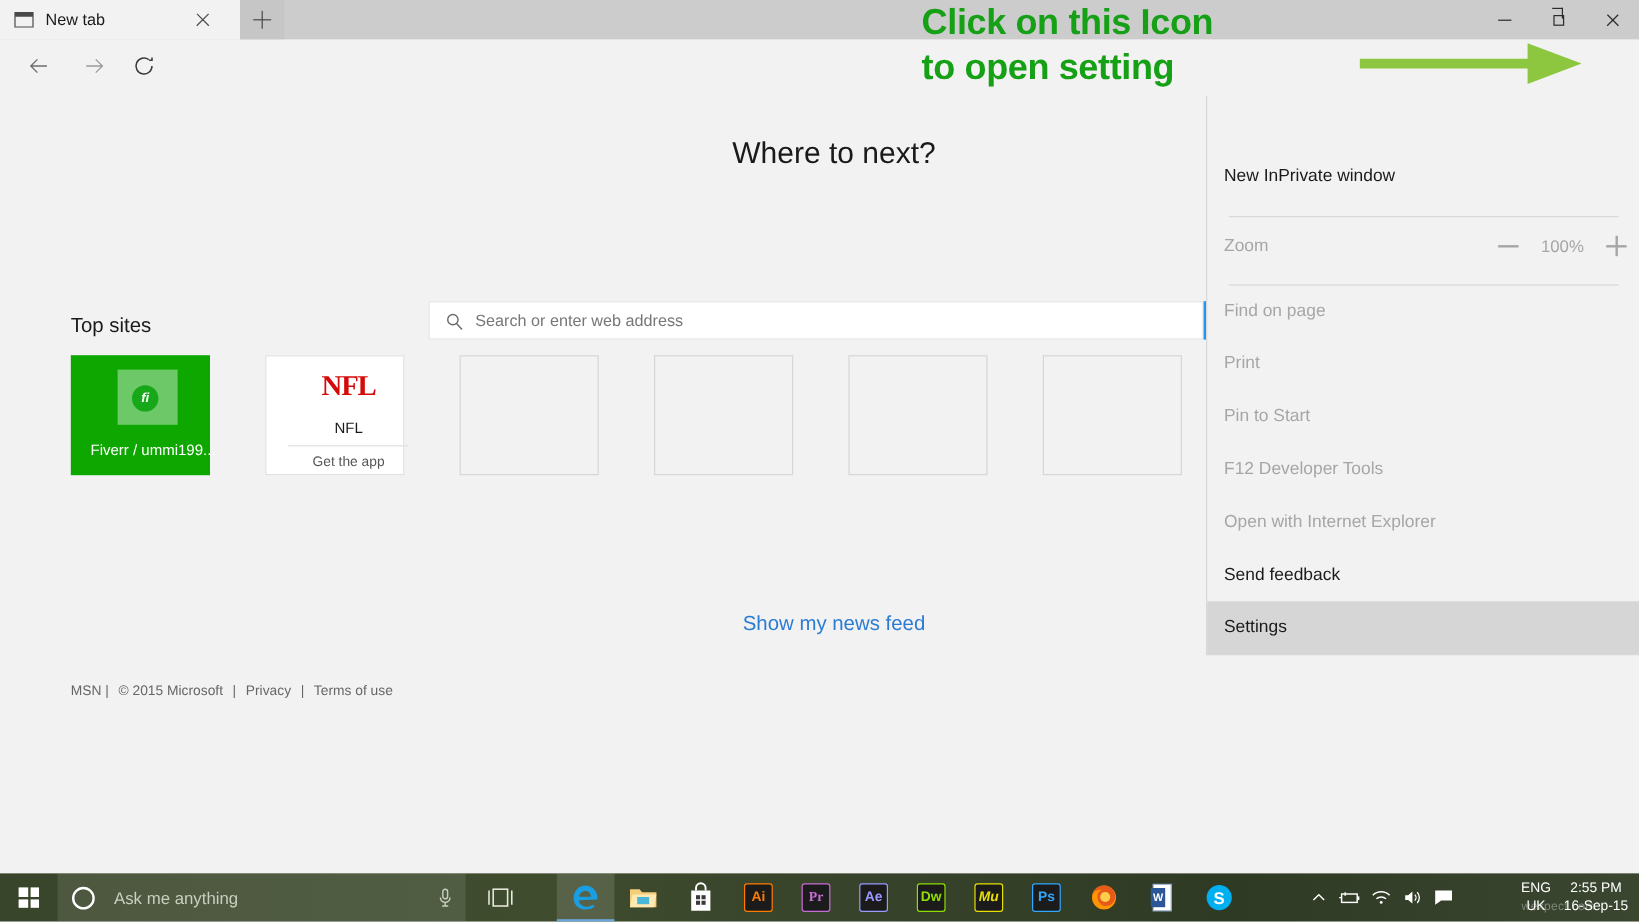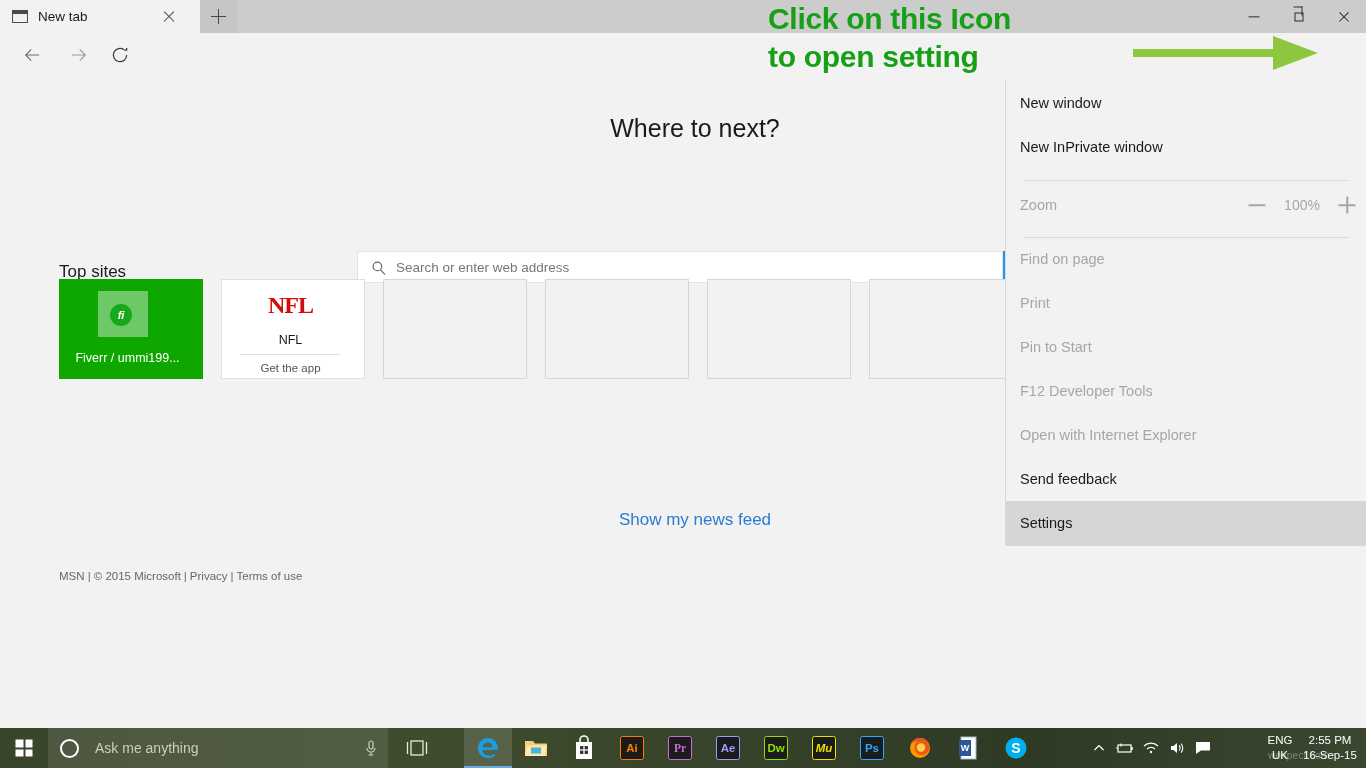--- a/index.html
+++ b/index.html
@@ -60,36 +60,36 @@
   #searchbox { position:absolute; left:0; top:0; width:646px; height:32px; background:#ffffff; border:1px solid #e3e3e3;}
   #search-mag { position:absolute; left:13px; top:8px; }
   #search-input { position:absolute; left:38px; top:0; width:600px; height:30px; border:none; outline:none;
      font-family:"Liberation Sans", sans-serif; font-size:13.5px; color:#555; background:transparent;}
   #search-input::placeholder { color:#777; }
   #searchgo { position:absolute; left:646px; top:0; width:30px; height:32px; background:#2196f3; }
   #searchgo::after { content:""; position:absolute; left:9px; top:15px; width:12px; height:1.6px; background:#cfe8fb;}
 
   
   #topsites-title { position:absolute; left:47px; top:186px; font-size:17px; color:#1a1a1a;}
-  .tile { position:absolute; top:203px; width:144px; height:100px; }
+  .tile { position:absolute; top:220px; width:116px; height:100px; }
   .tile-empty { border:1px solid #d6d6d6; background:#f2f2f2; }
   #tile-fiverr { background:#0ea700; }
   #fiverr-box { position:absolute; left:39px; top:12px; width:50px; height:46px; background:#6dc868; }
   #fiverr-circle { position:absolute; left:51px; top:25px; width:22px; height:22px; border-radius:50%; background:#17a81a;
      color:#fff; font-size:11px; font-weight:bold; display:flex; align-items:center; justify-content:center; font-style:italic;}
   #fiverr-label { position:absolute; left:0; top:72px; width:137px; text-align:center; font-size:12.5px; color:#ffffff;}
   #tile-nfl { background:#ffffff; border:1px solid #e0e0e0; }
   #nfl-logo { position:absolute; left:0; top:12px; width:137px; text-align:center; font-size:24px; font-weight:bold;
      color:#d50a0a; font-family:"Liberation Serif", serif; letter-spacing:-1px;}
   #nfl-name { position:absolute; left:0; top:53px; width:137px; text-align:center; font-size:12.5px; color:#1a1a1a;}
   #nfl-divider { position:absolute; left:18px; top:74px; width:100px; height:1px; background:#e0e0e0; }
   #nfl-getapp { position:absolute; left:0; top:82px; width:137px; text-align:center; font-size:11.5px; color:#555;}
 
   #newsfeed { position:absolute; left:0; top:434px; width:1366px; text-align:center; font-size:17px; color:#2b7cd3;}
-  #footer { position:absolute; left:47px; top:494px; font-size:11.5px; color:#666; display:flex; gap:3px;}
+  #footer { position:absolute; left:47px; top:494px; font-size:11.5px; color:#666; display:flex; gap:8px;}
   #footer span, #footer a { color:#666; text-decoration:none; }
 
   
   #menu { position:absolute; left:1005px; top:80px; width:361px; height:466px; background:#f2f2f2;
      border-left:1px solid #d8d8d8; border-bottom:1px solid #d8d8d8; z-index:10; }
   .mi { position:absolute; left:0; width:361px; height:44px; display:flex; align-items:center; padding-left:14px;
      font-size:14.5px; color:#1a1a1a; }
   .mi.dim { color:#a6a6a6; }
   .mi.sel { background:#d6d6d6; }
   .msep { position:absolute; left:18px; width:325px; height:1px; background:#d9d9d9; }
@@ -244,23 +244,20 @@
       <span>MSN |</span>
       <span>© 2015 Microsoft</span>
       <span>|</span>
       <a href="#">Privacy</a>
       <span>|</span>
       <a href="#">Terms of use</a>
     </div>
   </div>
 
   <div id="menu">
-    <div class="mi" style="top:1px">
-      <span>New window</span>
-    </div>
     <div class="mi" style="top:45px">
       <span>New InPrivate window</span>
     </div>
     <div class="msep" style="top:100px"></div>
     <div id="zoomrow">
       <span class="zlabel">Zoom</span>
       <span class="zbtn">
           <span class="h"></span>
         </span>
       <span id="zoomval">100%</span>

